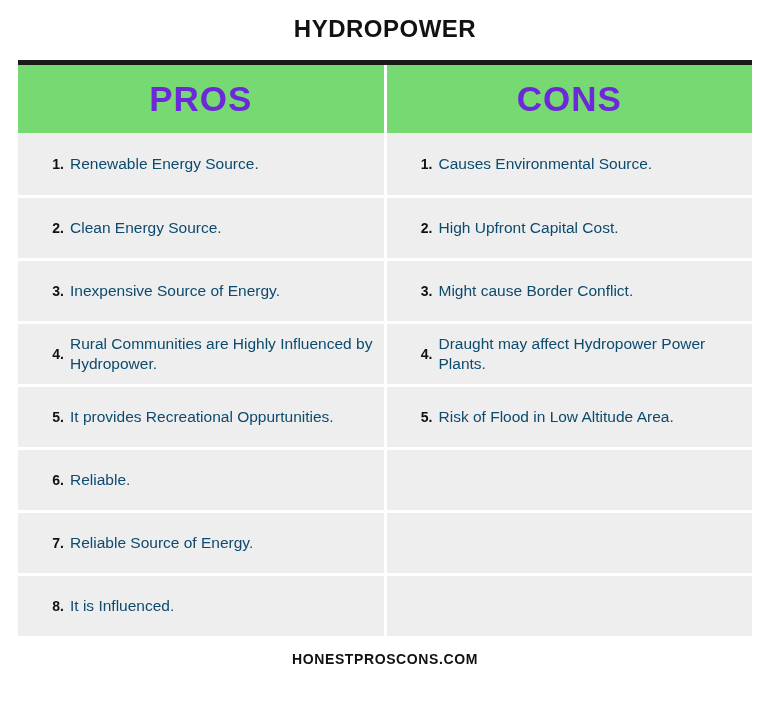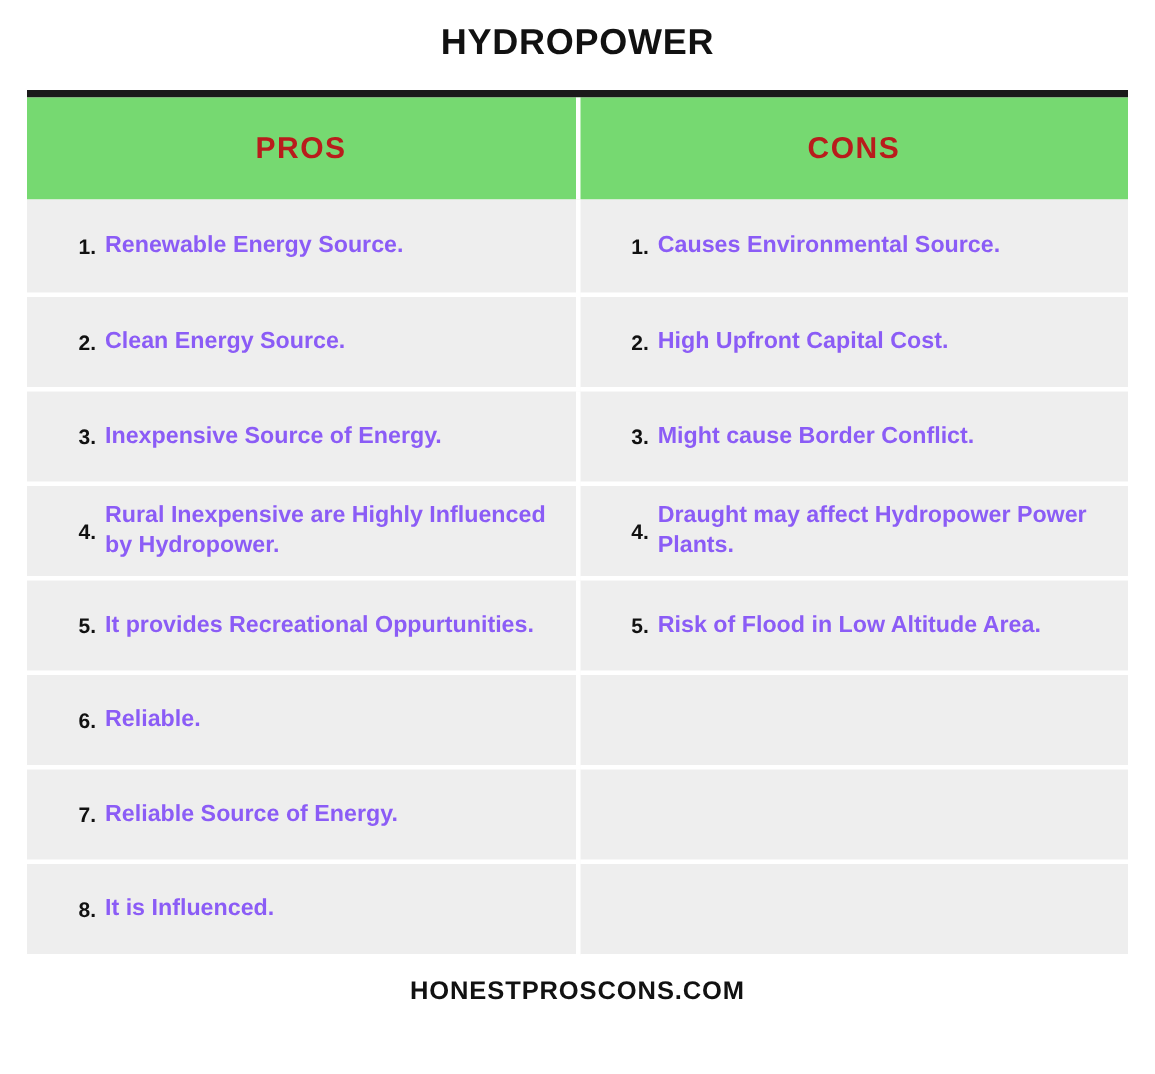--- a/index.html
+++ b/index.html
@@ -41,22 +41,22 @@
     margin: 16px 18px 0 18px;
     border-top: 5px solid #1a1a1a;
   }
   table.pc {
     width: 100%;
     border-collapse: collapse;
     table-layout: fixed;
   }
   table.pc th {
     background: #76d971;
-    color: #b91c1c;
-    font-size: 20px;
+    color: #6d28d9;
+    font-size: 35px;
     font-weight: bold;
     letter-spacing: 1px;
     height: 68px;
     text-align: center;
     border-right: 3px solid #ffffff;
   }
   table.pc th:last-child { border-right: none; }
   table.pc td {
     background: #eeeeee;
     border-right: 3px solid #ffffff;
@@ -74,28 +74,28 @@
   .num {
     font-size: 14px;
     font-weight: bold;
     color: #111111;
     width: 42px;
     text-align: right;
     flex: 0 0 42px;
   }
   .txt {
     font-size: 15.5px;
-    font-weight: bold;
-    color: #8b5cf6;
+    font-weight: normal;
+    color: #0c4a6e;
     line-height: 1.25;
   }
   .empty-cell { height: 63px; }
   .footer {
     text-align: center;
-    font-size: 17px;
+    font-size: 14px;
     font-weight: bold;
     letter-spacing: 0.6px;
     color: #111111;
     margin-top: 12px;
   }
 </style>
 </head>
 <body>
 
 <div class="page">
@@ -152,21 +152,21 @@
             <div class="cell-inner">
               <span class="num">3.</span>
               <span class="txt">Might cause Border Conflict.</span>
             </div>
           </td>
         </tr>
         <tr>
           <td>
             <div class="cell-inner">
               <span class="num">4.</span>
-              <span class="txt">Rural Inexpensive are Highly Influenced by Hydropower.</span>
+              <span class="txt">Rural Communities are Highly Influenced by Hydropower.</span>
             </div>
           </td>
           <td>
             <div class="cell-inner">
               <span class="num">4.</span>
               <span class="txt">Draught may affect Hydropower  Power Plants.</span>
             </div>
           </td>
         </tr>
         <tr>

